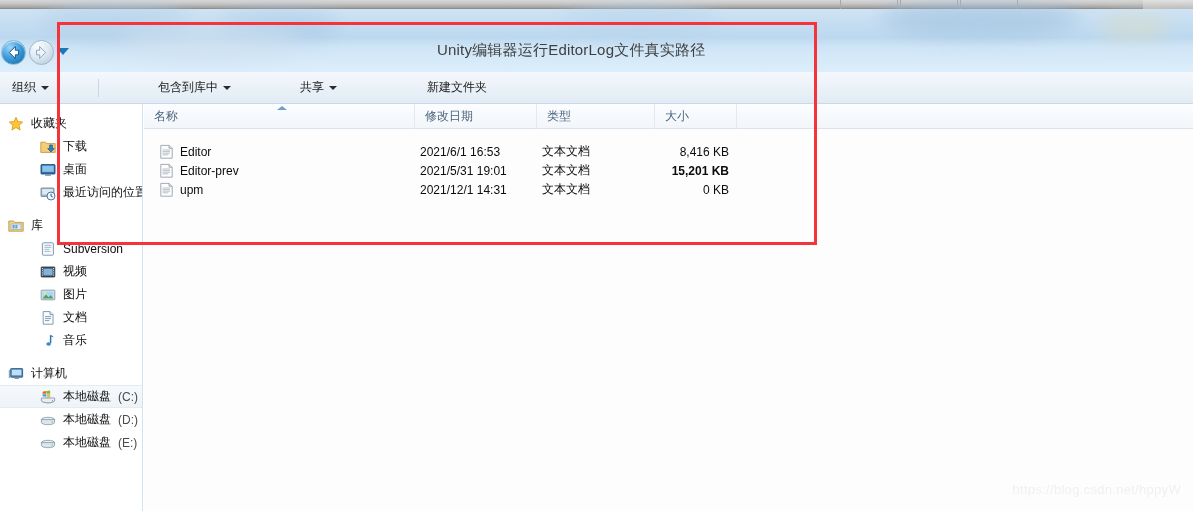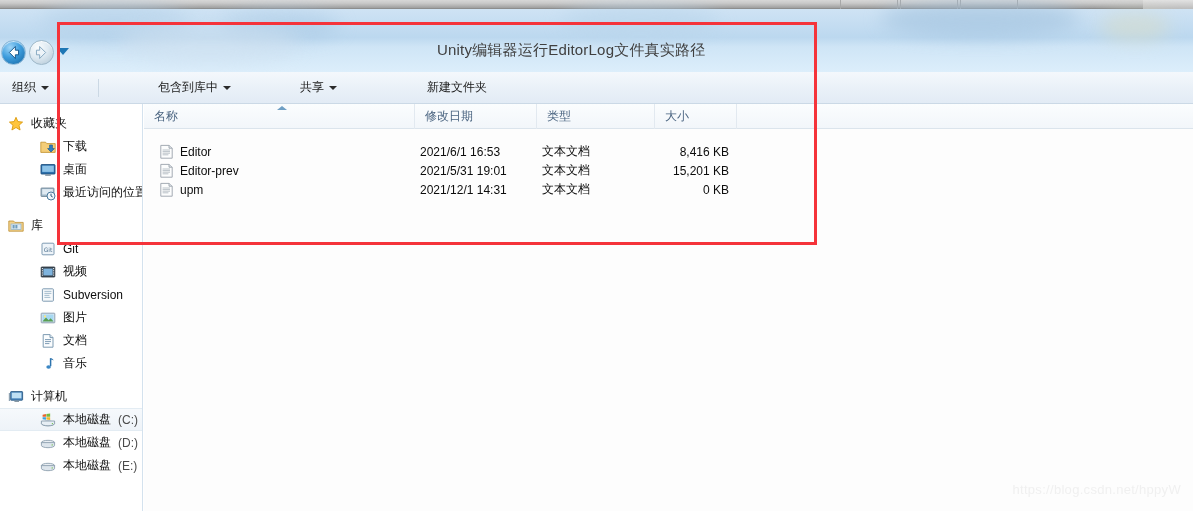--- a/index.html
+++ b/index.html
@@ -407,28 +407,29 @@
         <svg viewBox="0 0 16 16" width="16" height="16">
           <path d="M.8 3 H5.6 L6.8 4.4 H15.2 V13.2 H.8 Z" fill="#f3d189" stroke="#bd8f33" stroke-width=".8"></path>
           <rect x="3" y="6" width="10" height="5.6" fill="#dceaf3" stroke="#8fb0c6" stroke-width=".7"></rect>
           <rect x="4.6" y="7" width="2" height="3.4" fill="#6f9dbd"></rect>
           <rect x="7.4" y="7" width="2" height="3.4" fill="#6f9dbd"></rect>
         </svg>
       </span>
       <span>库</span>
     </div>
 
-    <div class="nav-row child">
-      <span class="nav-ico">
-        <svg viewBox="0 0 16 16" width="16" height="16">
-          <rect x="2" y="2.2" width="12" height="11.6" rx="1" fill="#eef4f9" stroke="#7e9bb2" stroke-width="1"></rect>
-          <text x="8" y="11" font-size="6" text-anchor="middle" fill="#4d6f8c" font-family="DejaVu Sans">Git</text>
-        </svg>
-      </span>
-      <span>Git</span>
+
+    <div class="nav-row child">
+      <span class="nav-ico">
+        <svg viewBox="0 0 16 16" width="16" height="16">
+          <rect x="2.4" y="1.8" width="11" height="12.4" rx=".8" fill="#f6f9fb" stroke="#7e9bb2" stroke-width="1"></rect>
+          <path d="M4.4 4.4 H11.4 M4.4 6.4 H11.4 M4.4 8.4 H9.4 M4.4 10.4 H10.4" stroke="#9db7c9" stroke-width=".9"></path>
+        </svg>
+      </span>
+      <span>Subversion</span>
     </div>
 
     <div class="nav-row child">
       <span class="nav-ico">
         <svg viewBox="0 0 16 16" width="16" height="16">
           <rect x="1.2" y="3" width="13.6" height="10" rx=".6" fill="#3e4b57" stroke="#26303a" stroke-width=".8"></rect>
           <rect x="3.4" y="4.6" width="9.2" height="6.8" fill="#7fb4de"></rect>
           <g fill="#d8dde2">
             <rect x="1.9" y="4" width="1.1" height="1.1"></rect>
               <rect x="1.9" y="6.2" width="1.1" height="1.1"></rect>
@@ -440,30 +441,20 @@
               <rect x="13" y="10.6" width="1.1" height="1.1"></rect>
           </g>
         </svg>
       </span>
       <span>视频</span>
     </div>
 
     <div class="nav-row child">
       <span class="nav-ico">
         <svg viewBox="0 0 16 16" width="16" height="16">
-          <rect x="2.4" y="1.8" width="11" height="12.4" rx=".8" fill="#f6f9fb" stroke="#7e9bb2" stroke-width="1"></rect>
-          <path d="M4.4 4.4 H11.4 M4.4 6.4 H11.4 M4.4 8.4 H9.4 M4.4 10.4 H10.4" stroke="#9db7c9" stroke-width=".9"></path>
-        </svg>
-      </span>
-      <span>Subversion</span>
-    </div>
-
-    <div class="nav-row child">
-      <span class="nav-ico">
-        <svg viewBox="0 0 16 16" width="16" height="16">
           <rect x="1.2" y="3.2" width="13.6" height="9.6" rx=".6" fill="#e9eef3" stroke="#7f95a8" stroke-width=".9"></rect>
           <rect x="2.4" y="4.4" width="11.2" height="7.2" fill="#a7d8f2"></rect>
           <path d="M2.4 11.6 L6 7.6 L8.6 10.2 L10.6 8.2 L13.6 11.6 Z" fill="#5a9e52"></path>
           <circle cx="5" cy="6.4" r="1.1" fill="#ffe680"></circle>
         </svg>
       </span>
       <span>图片</span>
     </div>
 
     <div class="nav-row child">
@@ -588,21 +579,21 @@
           <svg viewBox="0 0 13 15" width="13" height="15">
             <path d="M.8 1.4 H9 L12.2 4.2 V14.2 H.8 Z" fill="#fcfdfd" stroke="#9aa3ab" stroke-width=".9"></path>
             <path d="M9 1.4 V4.2 H12.2" fill="#e4e8ec" stroke="#9aa3ab" stroke-width=".9"></path>
             <path d="M2.6 6 H10 M2.6 7.6 H10 M2.6 9.2 H10 M2.6 10.8 H8.4" stroke="#aab3ba" stroke-width=".8"></path>
           </svg>
         </span>
         <span>Editor-prev</span>
       </div>
       <div class="fr-date" style="left:276px;">2021/5/31 19:01</div>
       <div class="fr-type" style="left:398px;">文本文档</div>
-      <div class="fr-size" style="left:511px; width:74px;">15,201 KB</div>
+      <div class="fr-size" style="left:511px; width:74px;font-weight:bold;">15,201 KB</div>
     </div>
 
     <div class="file-row">
       <div class="fr-name">
         <span class="txt-ico">
           <svg viewBox="0 0 13 15" width="13" height="15">
             <path d="M.8 1.4 H9 L12.2 4.2 V14.2 H.8 Z" fill="#fcfdfd" stroke="#9aa3ab" stroke-width=".9"></path>
             <path d="M9 1.4 V4.2 H12.2" fill="#e4e8ec" stroke="#9aa3ab" stroke-width=".9"></path>
             <path d="M2.6 6 H10 M2.6 7.6 H10 M2.6 9.2 H10 M2.6 10.8 H8.4" stroke="#aab3ba" stroke-width=".8"></path>
           </svg>

